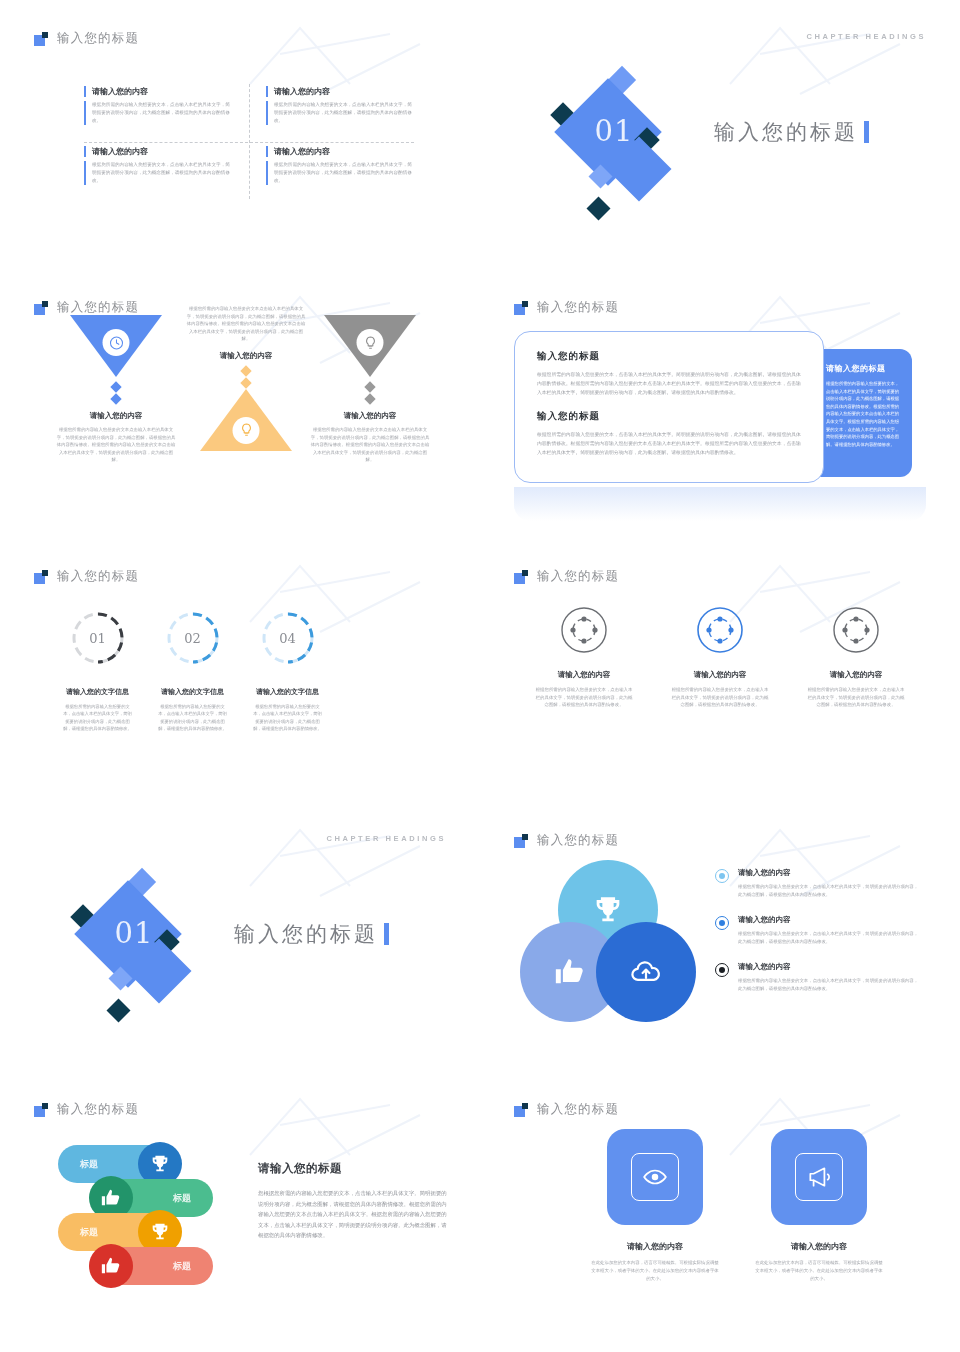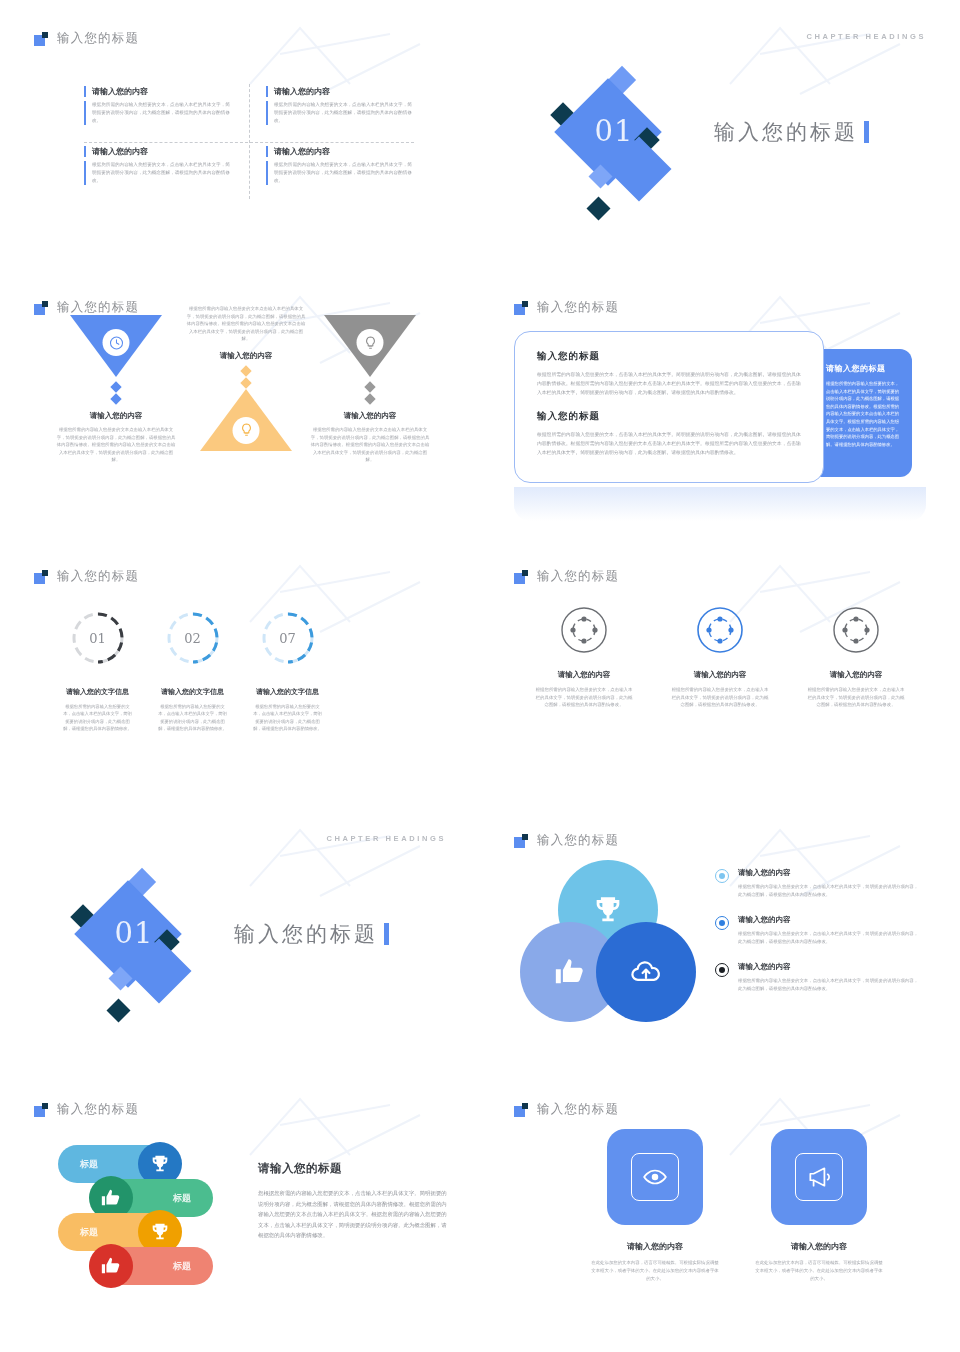--- a/index.html
+++ b/index.html
@@ -413,21 +413,21 @@
         </div>
         <div class="ring-t">请输入您的文字信息</div>
         <div class="ring-b">根据您所需的内容输入您想要的文本，点击输入本栏的具体文字，简明扼要的说明分项内容，此为概念图解，请根据您的具体内容酌情修改。</div>
       </div>
       <div class="ring-col">
         <div class="ring">
           <svg viewBox="0 0 56 56">
             <circle cx="28" cy="28" r="24" fill="none" stroke="#cfe6f8" stroke-width="3" stroke-dasharray="9 5"></circle>
             <path d="M28 4 A24 24 0 0 1 28 52" fill="none" stroke="#3d9bdd" stroke-width="3" stroke-dasharray="9 5"></path>
           </svg>
-          <span class="ring-num">07</span>
+          <span class="ring-num">04</span>
         </div>
         <div class="ring-t">请输入您的文字信息</div>
         <div class="ring-b">根据您所需的内容输入您想要的文本，点击输入本栏的具体文字，简明扼要的说明分项内容，此为概念图解，请根据您的具体内容酌情修改。</div>
       </div>
     </div>
   </div>
 
   <div class="slide s-br">
     <div class="wm">
       <svg viewBox="0 0 200 90">

